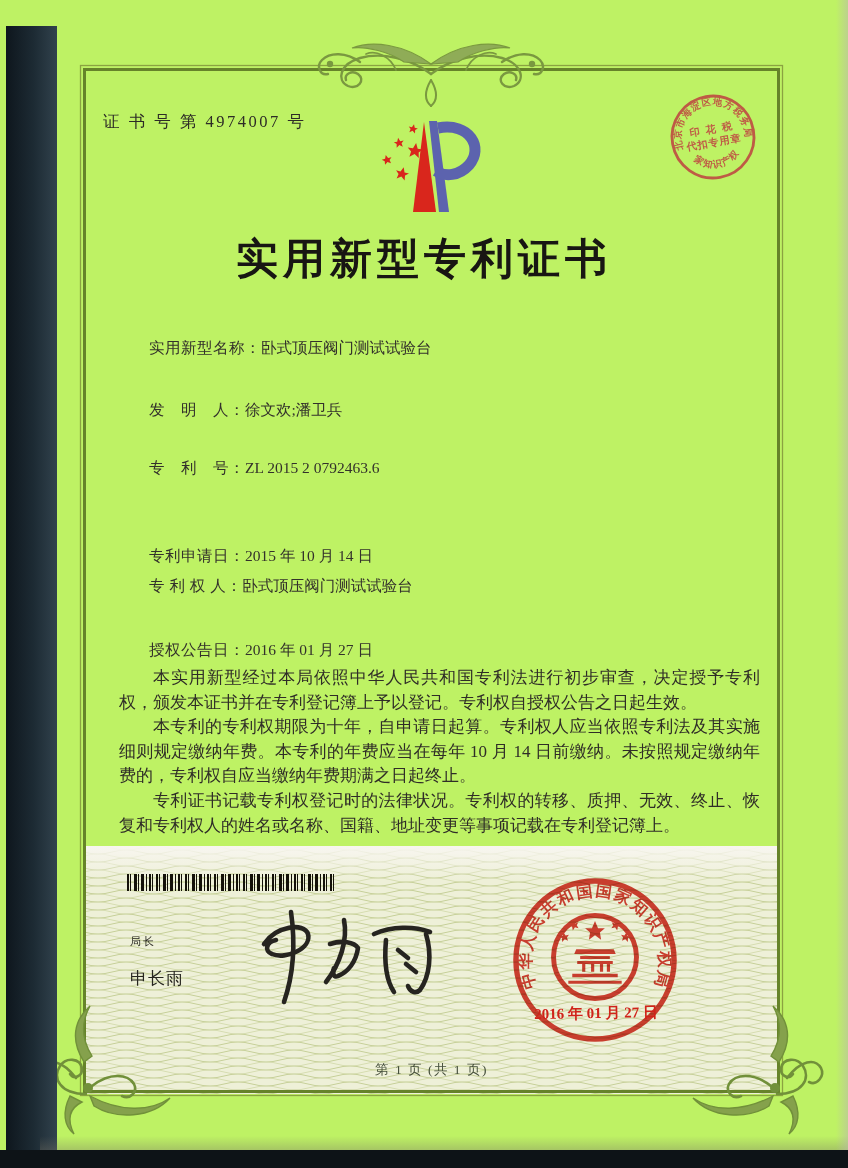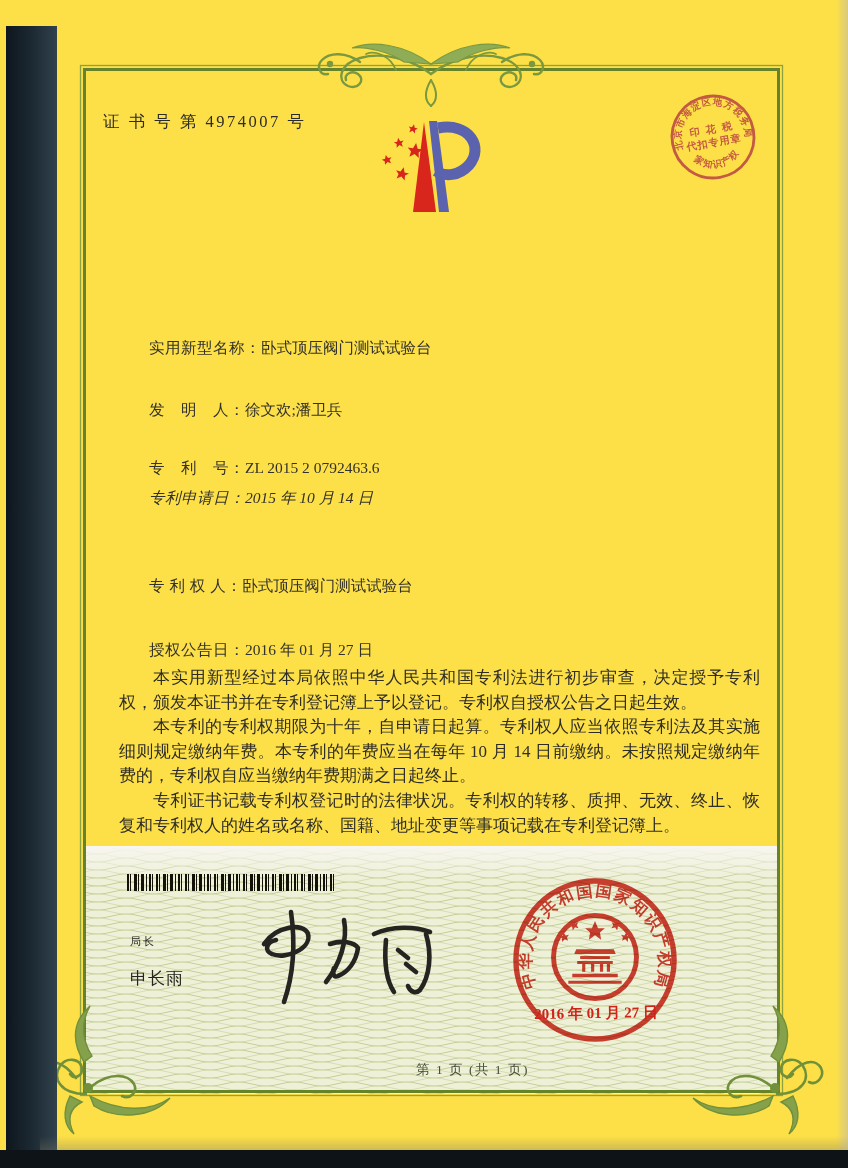--- a/index.html
+++ b/index.html
@@ -1,17 +1,17 @@
 <!DOCTYPE html>
 <html><head>
 <meta charset="utf-8">
 <style>
   html,body{margin:0;padding:0;}
   body{background:#e8e6e0;font-family:"Liberation Serif","DejaVu Serif",serif;}
-  .stage{position:relative;width:848px;height:1168px;background:#fde047;overflow:hidden;}
+  .stage{position:relative;width:848px;height:1168px;background:#bef264;overflow:hidden;}
 
   
   .book-edge-left{position:absolute;left:6px;top:26px;width:51px;height:1142px;
     background:linear-gradient(90deg,#0e161d 0%,#1d2b34 55%,#31424d 100%);}
   .book-edge-bottom{position:absolute;left:0;top:1150px;width:848px;height:18px;background:#0d1317;}
   .page-bottom-shadow{position:absolute;left:40px;top:1136px;width:808px;height:14px;
     background:linear-gradient(180deg,rgba(120,115,100,0) 0%,rgba(120,115,100,.35) 100%);}
   .page-right-edge{position:absolute;right:0;top:0;width:12px;height:1150px;
     background:linear-gradient(90deg,rgba(200,197,188,0) 0%,rgba(186,183,174,.55) 100%);}
 
@@ -38,21 +38,21 @@
   .signature-svg{position:absolute;left:246px;top:904px;width:212px;height:104px;}
 
   .seal-svg{position:absolute;left:511px;top:876px;width:168px;height:168px;
     mix-blend-mode:multiply;opacity:.95;}
   .seal-date{position:absolute;left:513px;top:1004px;width:166px;text-align:center;
     font-size:15px;font-weight:700;color:#d0231a;transform:rotate(-1deg);}
 
   .tax-stamp-svg{position:absolute;left:664px;top:88px;width:98px;height:98px;opacity:.92;}
 
   .page-footer{position:absolute;left:80px;top:1061px;width:703px;text-align:center;
-    font-size:13.5px;letter-spacing:1.5px;color:#454f3b;margin-left:41px;}
+    font-size:13.5px;letter-spacing:1.5px;color:#454f3b;}
 
   .frame-layer{position:absolute;left:0;top:0;width:848px;height:1168px;pointer-events:none;}
 </style>
 </head>
 <body>
 
 <div class="stage">
 
   <svg class="frame-layer" viewBox="0 0 848 1168" xmlns="http://www.w3.org/2000/svg">
     <defs>
@@ -123,31 +123,32 @@
       <use href="#star5" transform="translate(33,25) scale(0.75) rotate(-10)"></use>
       <use href="#star5" transform="translate(49,33) scale(1.15) rotate(8)"></use>
       <use href="#star5" transform="translate(21,42) scale(0.75) rotate(-14)"></use>
       <use href="#star5" transform="translate(36,56) scale(1.0) rotate(14)"></use>
     </g>
     <polygon points="58,4 47,94 70,94" fill="#d9261c"></polygon>
     <polygon points="63,3 71,3 83,94 73,94" fill="#5c63ae"></polygon>
     <path d="M72,10 C104,4 118,30 103,47 C93,58 79,59 70,53" fill="none" stroke="#5c63ae" stroke-width="11"></path>
   </svg>
 
+  <h1 class="title">实用新型专利证书</h1>
 
   <div class="field" style="top:338px;">
     <span class="lbl">实用新型名称：</span><span>卧式顶压阀门测试试验台</span>
   </div>
   <div class="field" style="top:400px;">
     <span class="lbl">发　明　人：</span><span>徐文欢;潘卫兵</span>
   </div>
   <div class="field" style="top:458px;">
     <span class="lbl">专　利　号：</span><span>ZL 2015 2 0792463.6</span>
   </div>
-  <div class="field" style="top:488px;font-style:italic;">
+  <div class="field" style="top:546px;">
     <span class="lbl">专利申请日：</span><span>2015 年 10 月 14 日</span>
   </div>
   <div class="field" style="top:576px;">
     <span class="lbl">专 利 权 人：</span><span>卧式顶压阀门测试试验台</span>
   </div>
   <div class="field" style="top:640px;">
     <span class="lbl">授权公告日：</span><span>2016 年 01 月 27 日</span>
   </div>
 
   <div class="para-wrap">

